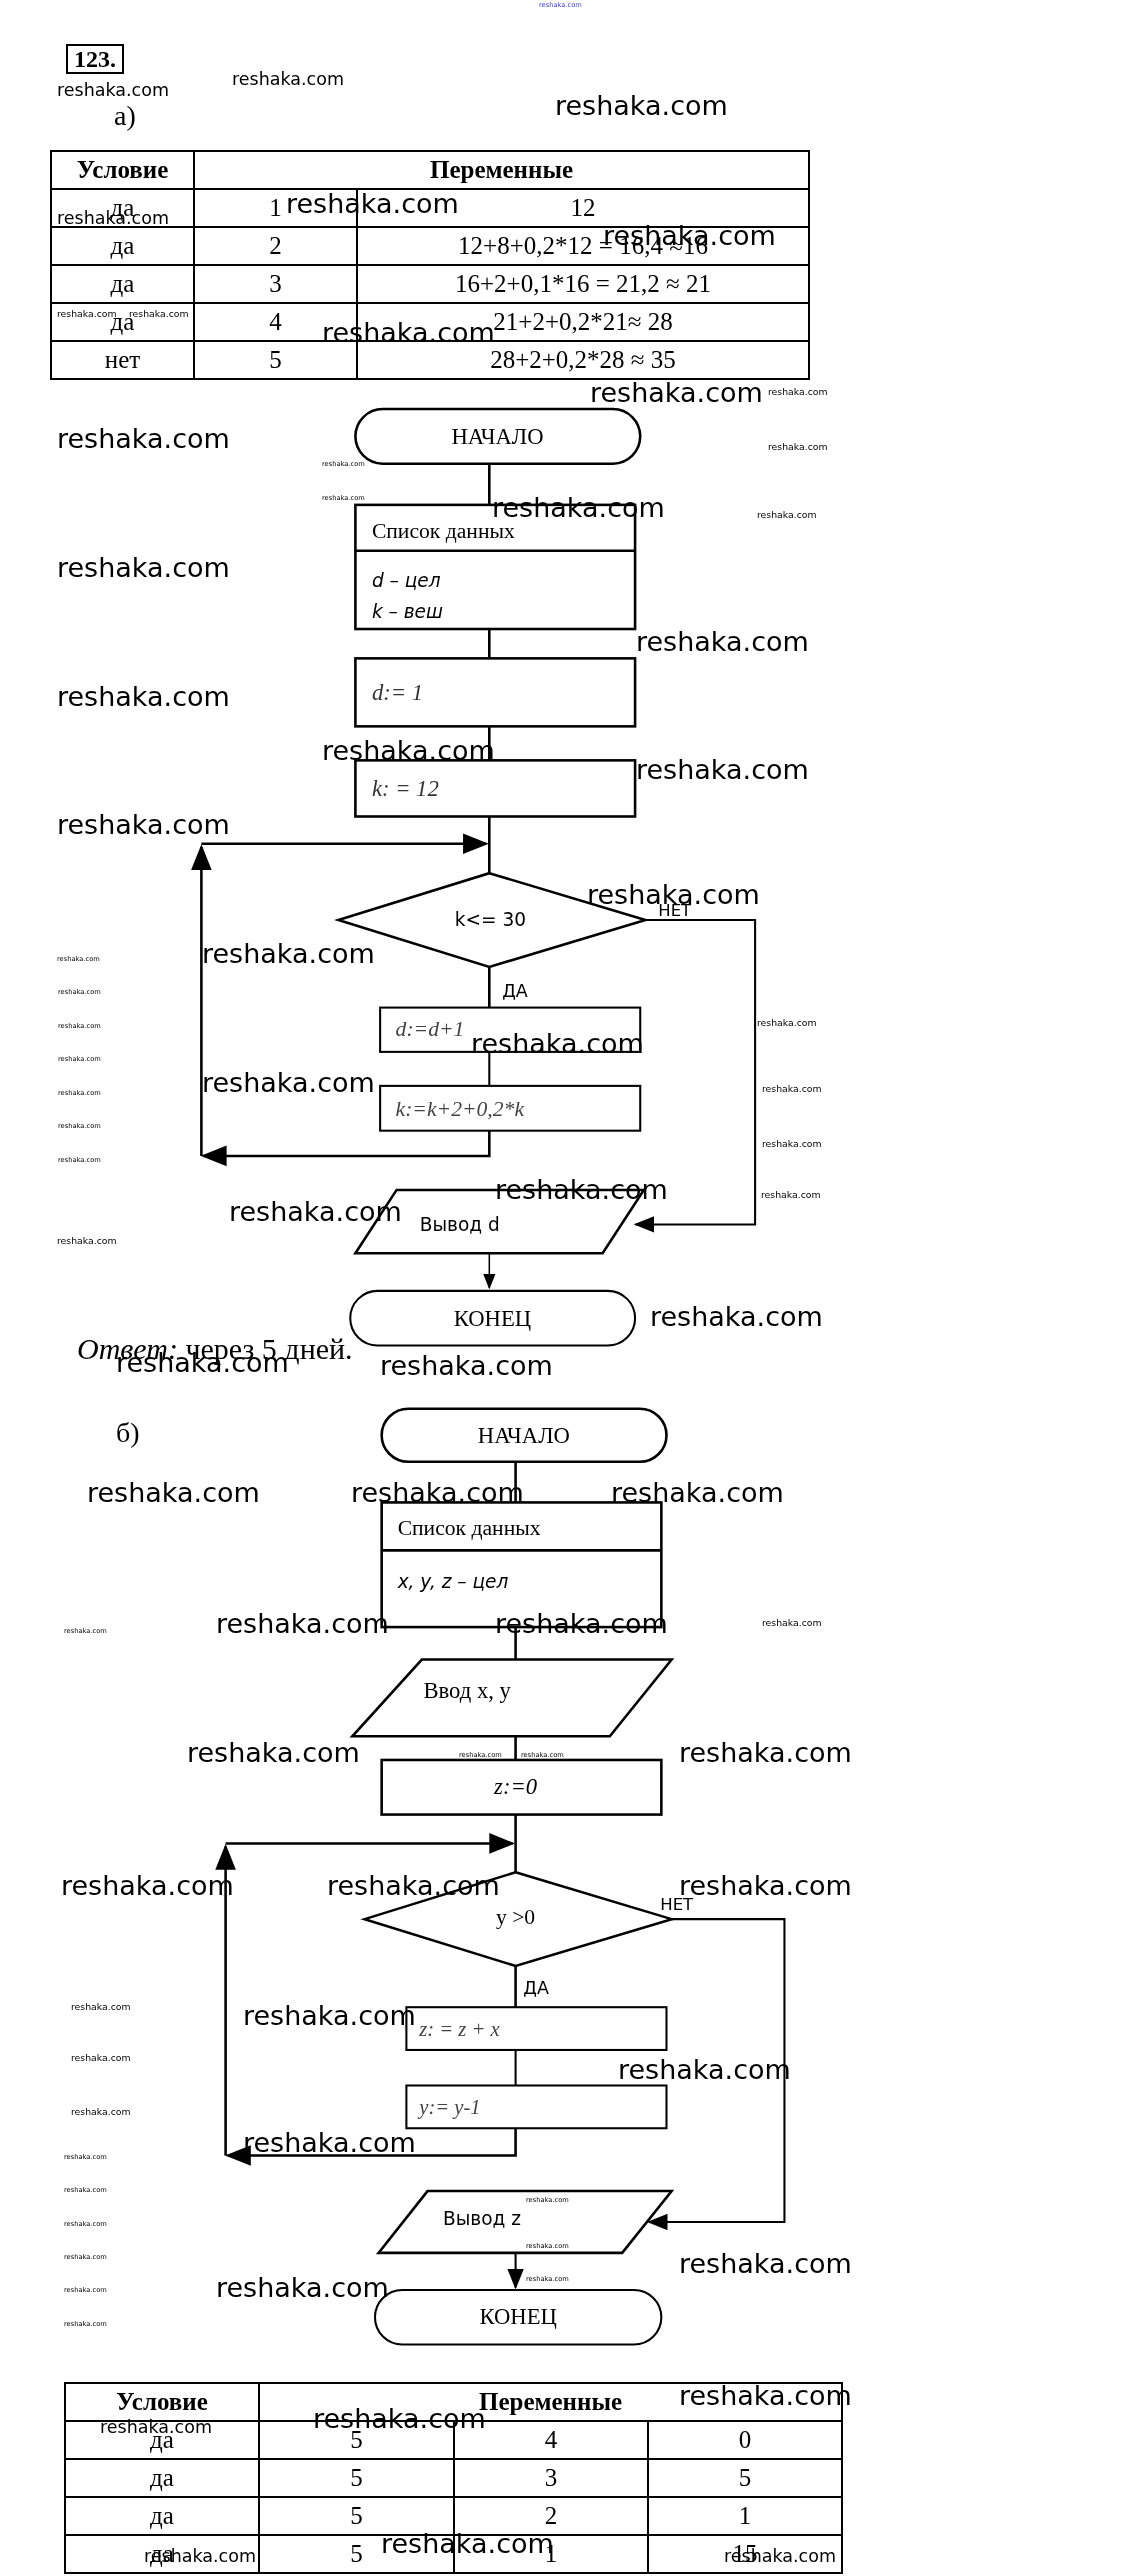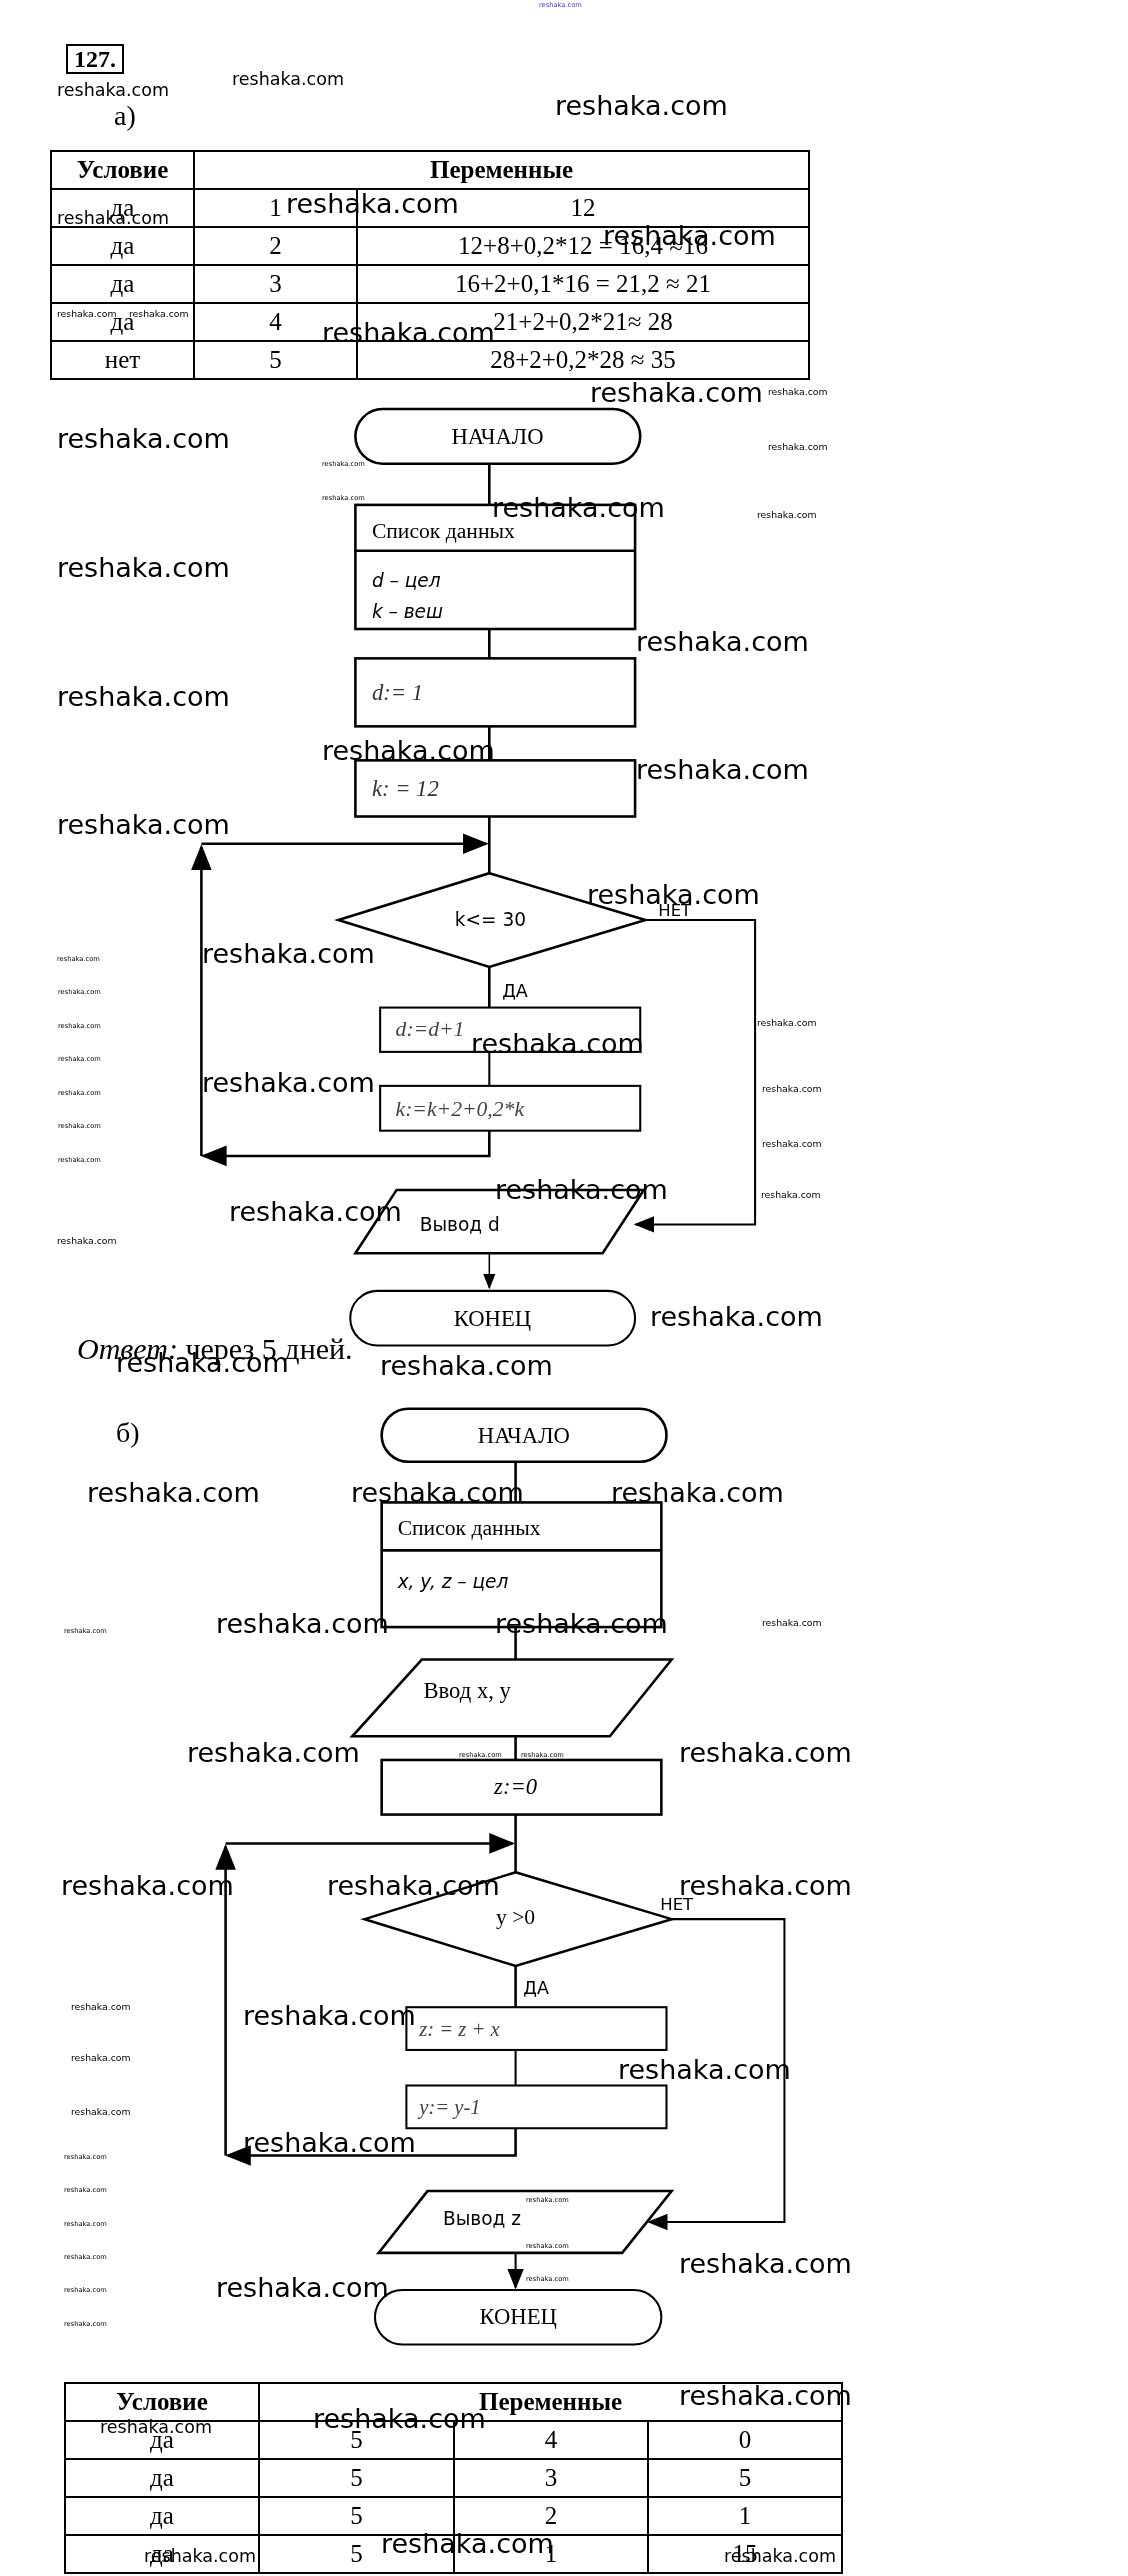--- a/index.html
+++ b/index.html
@@ -21,21 +21,21 @@
   .answer { left:77px; top:1332px; font-size:30px; }
   .answer i { font-style:italic; }
   svg.flow { position:absolute; left:0; }
   svg.flow text { font-family:"Liberation Serif", serif; }
   .sans { font-family:"DejaVu Sans", sans-serif !important; }
 </style>
 </head>
 <body>
 
 <div class="abs top-link">reshaka.com</div>
-<div class="abs task-num">127.</div>
+<div class="abs task-num">123.</div>
 <div class="abs part-label" style="left:114px;top:100px;">а)</div>
 
 <table class="trace" style="left:50px;top:150px;width:760px;">
   <colgroup>
       <col style="width:143px">
       <col style="width:163px">
       <col>
     </colgroup>
   <tbody>
       <tr style="height:32px">

